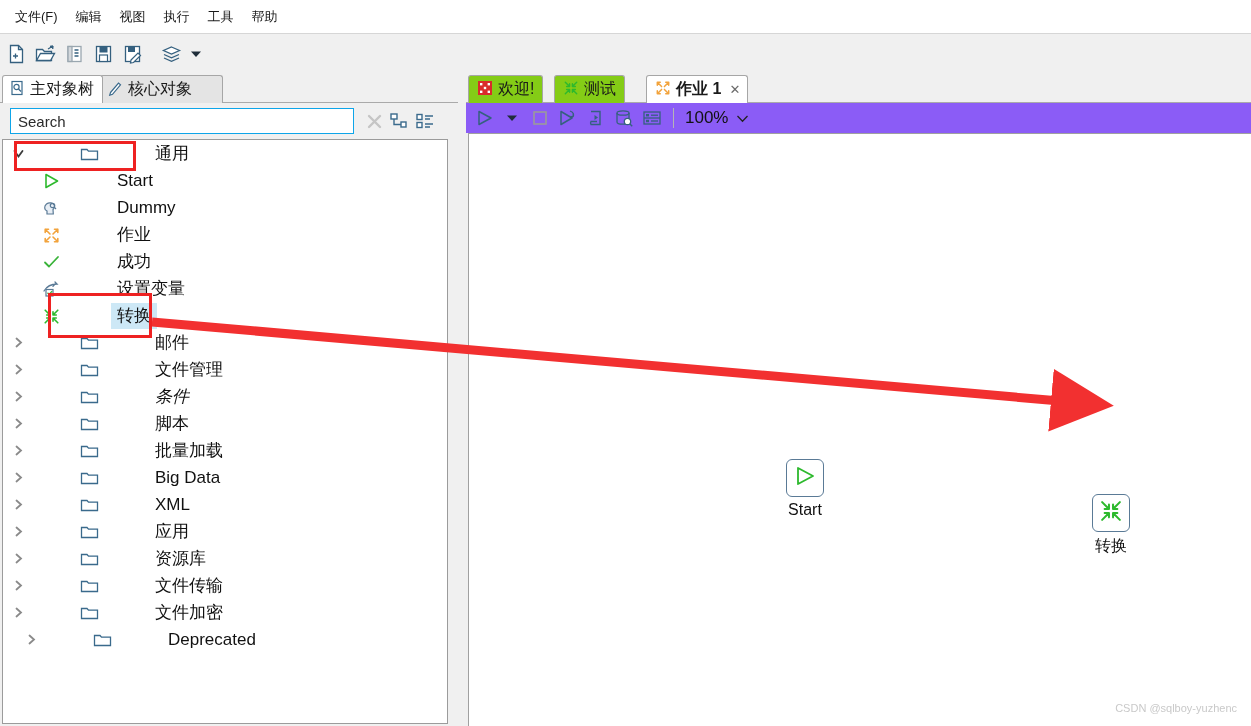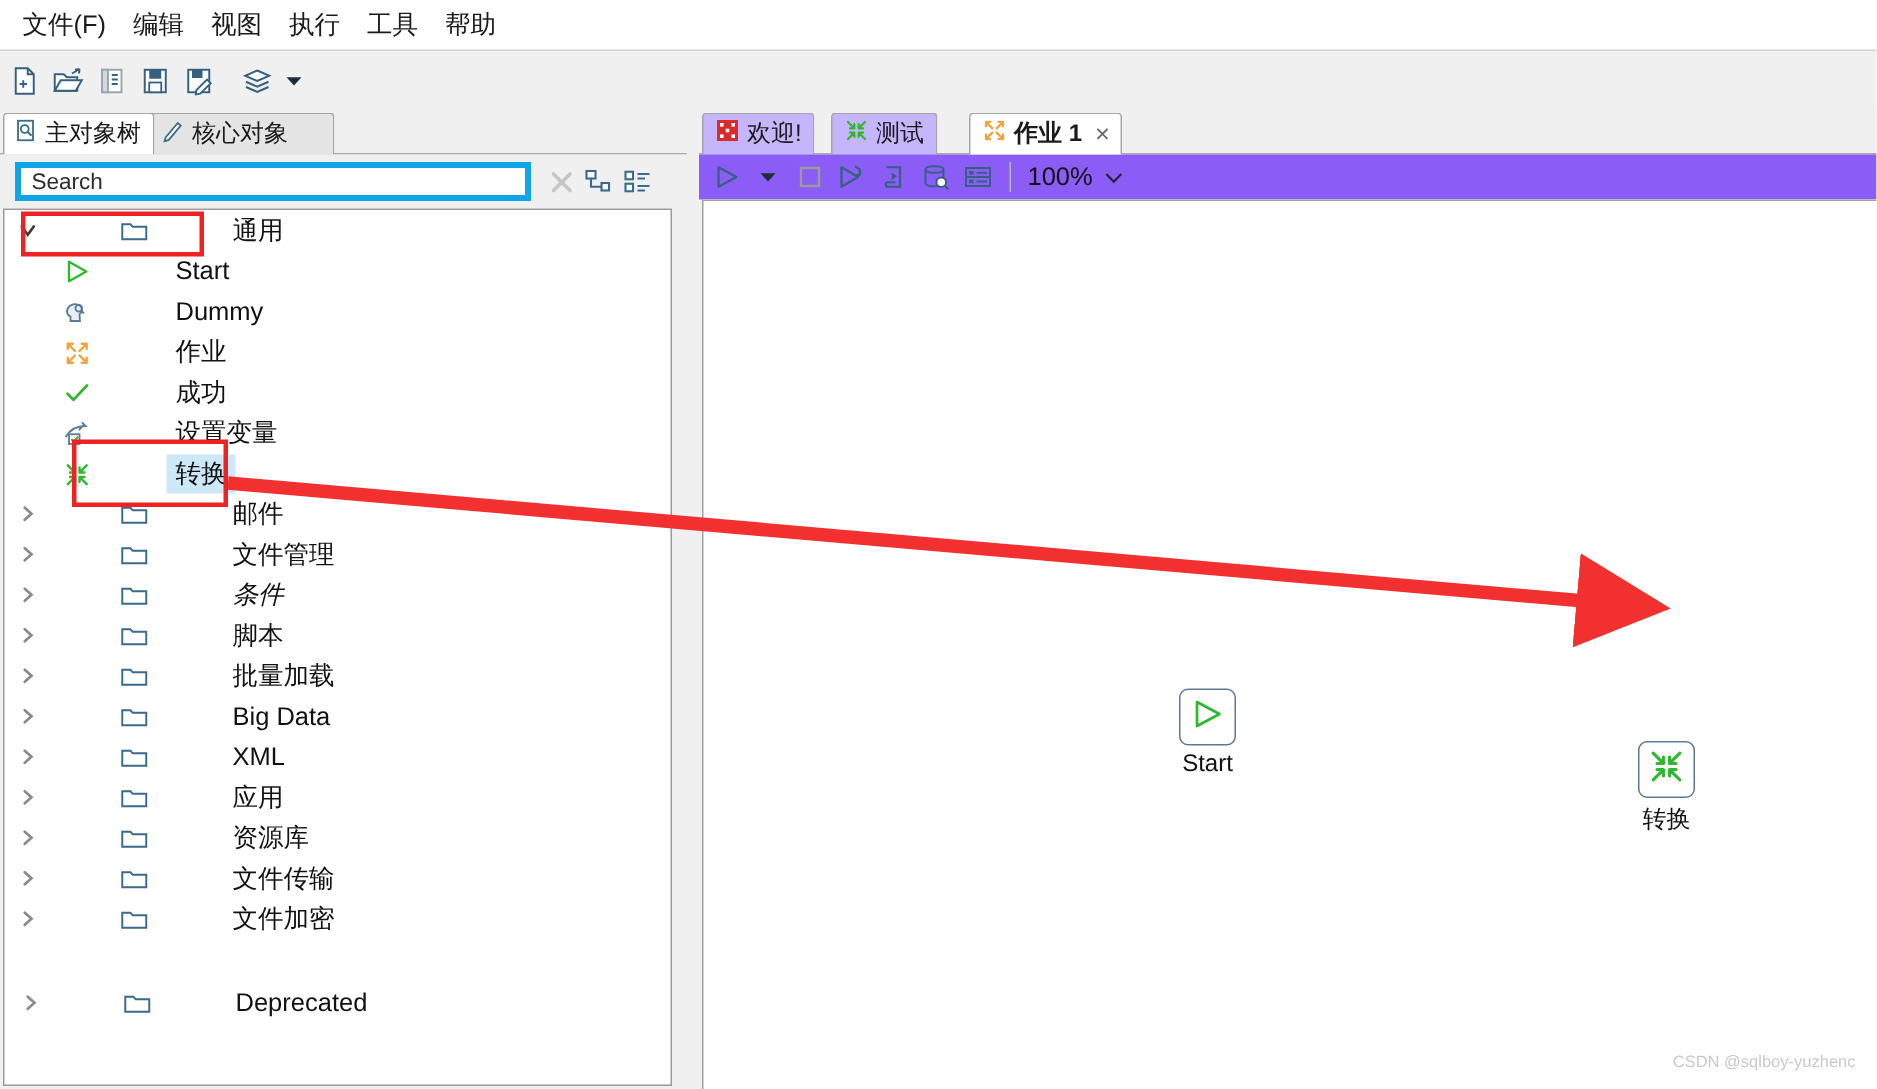--- a/index.html
+++ b/index.html
@@ -18,21 +18,21 @@
 
   
   .menubar {
     position: absolute; left: 0; top: 0;
     width: 1251px; height: 33px;
     background: #ffffff;
     display: flex; align-items: center;
     padding-left: 6px;
   }
   .menu-item {
-    font-size: 17px;
+    font-size: 13px;
     color: #1a1a1a;
     padding: 2px 9px;
     cursor: default;
     white-space: nowrap;
     line-height: 1;
   }
 
   
   .toolbar {
     position: absolute; left: 0; top: 33px;
@@ -95,21 +95,21 @@
   .tree-toolbar {
     position: absolute; left: 0; top: 30px;
     width: 458px; height: 36px;
     background: #f0f0f0;
     display: flex; align-items: center;
   }
   .search-box {
     margin-left: 10px;
     width: 344px; height: 26px;
     background: #ffffff;
-    border: 4px solid #0ea5e9;
+    border: 1px solid #0ea5e9;
     display: flex; align-items: center;
     padding-left: 7px;
   }
   .search-box .ph {
     font-size: 15px;
     color: #2b2b2b;
     font-family: "Liberation Sans", sans-serif;
   }
   .clr-icon {
     margin-left: 8px;
@@ -179,21 +179,21 @@
   .rtab {
     position: absolute;
     top: 2px; height: 28px;
     display: flex; align-items: center;
     padding: 0 8px;
     font-size: 16px; color: #1a1a1a;
     gap: 5px;
     border: 1px solid #a6a6a6;
     border-bottom: none;
     border-top-left-radius: 3px; border-top-right-radius: 3px;
-    background: #c4b5fd;
+    background: #84cc16;
     white-space: nowrap;
     cursor: default;
   }
   .rtab.active { background: #ffffff; font-weight: bold; z-index: 4; }
   .rt1 { left: 2px; }
   .rt2 { left: 88px; }
   .rt3 { left: 180px; padding-right: 26px; }
   .rtab .closex {
     position: absolute; right: 7px; top: 6px;
     font-size: 13px; color: #6b6b6b; font-weight: normal;
@@ -602,21 +602,21 @@
               <path d="M4.5 2.5 L9 6.5 L4.5 10.5" fill="none" stroke="#8a8a8a" stroke-width="1.8" stroke-linecap="round"></path>
             </svg>
         </span>
         <span class="ic">
           <svg width="19" height="16" viewBox="0 0 19 16">
               <path d="M1.5 13.5 v-10 h5.5 l1.5 1.7 h9 v8.3 z" fill="#fff" stroke="#3a6a8c" stroke-width="1.3"></path>
             </svg>
         </span>
         <span class="lbl">文件加密</span>
       </div>
-      <div class="tnode" style="padding-left:6px;margin-top:29px;">
+      <div class="tnode" style="padding-left:17px;">
         <span class="twist">
           <svg width="13" height="13" viewBox="0 0 13 13">
               <path d="M4.5 2.5 L9 6.5 L4.5 10.5" fill="none" stroke="#8a8a8a" stroke-width="1.8" stroke-linecap="round"></path>
             </svg>
         </span>
         <span class="ic">
           <svg width="19" height="16" viewBox="0 0 19 16">
               <path d="M1.5 13.5 v-10 h5.5 l1.5 1.7 h9 v8.3 z" fill="#fff" stroke="#3a6a8c" stroke-width="1.3"></path>
             </svg>
         </span>

